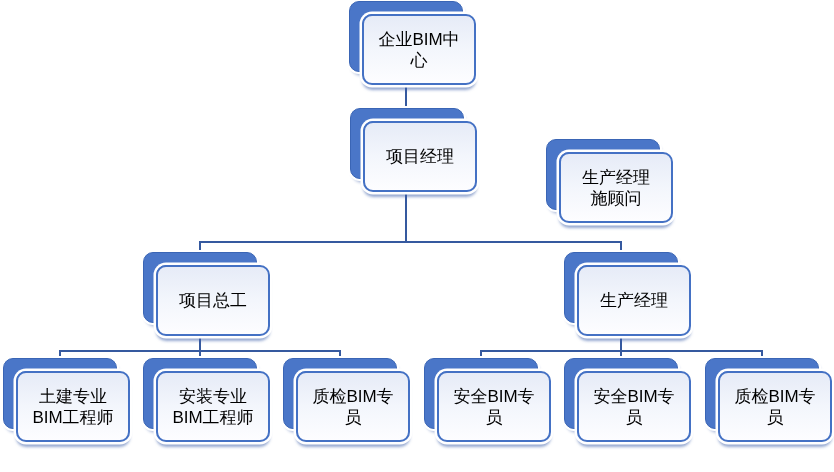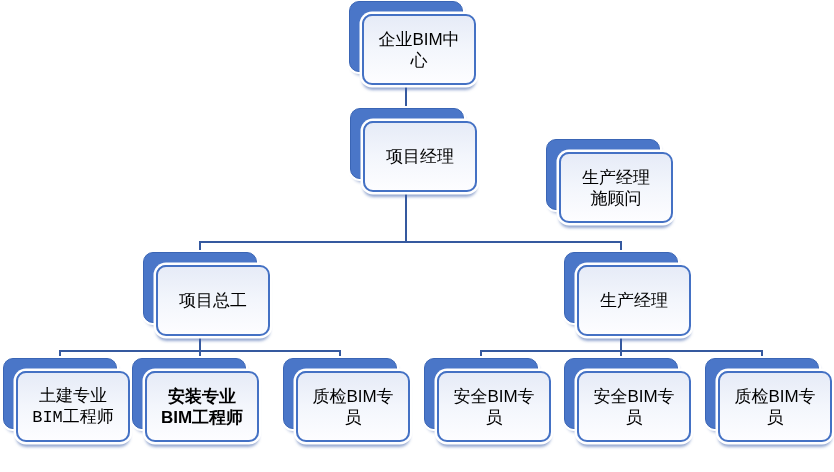--- a/index.html
+++ b/index.html
@@ -75,22 +75,22 @@
     line-height: 21px;
     color: #000000;
     text-align: center;
     white-space: pre-line;
   }
   .n-ent      { left: 349px; top: 1px;   }
   .n-pm       { left: 350px; top: 108px; border-radius: 12px; }
   .n-glodon   { left: 546px; top: 139px; }
   .n-chief    { left: 143px; top: 252px; }
   .n-prod     { left: 564px; top: 252px; }
-  .n-civil    { left: 3px;   top: 358px; font-family: Liberation Mono, monospace; }
-  .n-install  { left: 132px; top: 358px; font-weight: bold; }
+  .n-civil    { left: 3px;   top: 358px; }
+  .n-install  { left: 143px; top: 358px; }
   .n-qc       { left: 283px; top: 358px; }
   .n-safety   { left: 424px; top: 358px; border-radius: 31px; }
   .n-material { left: 564px; top: 358px; }
   .n-business { left: 705px; top: 358px; }
 </style>
 </head>
 <body>
 
 <div id="canvas">
 

